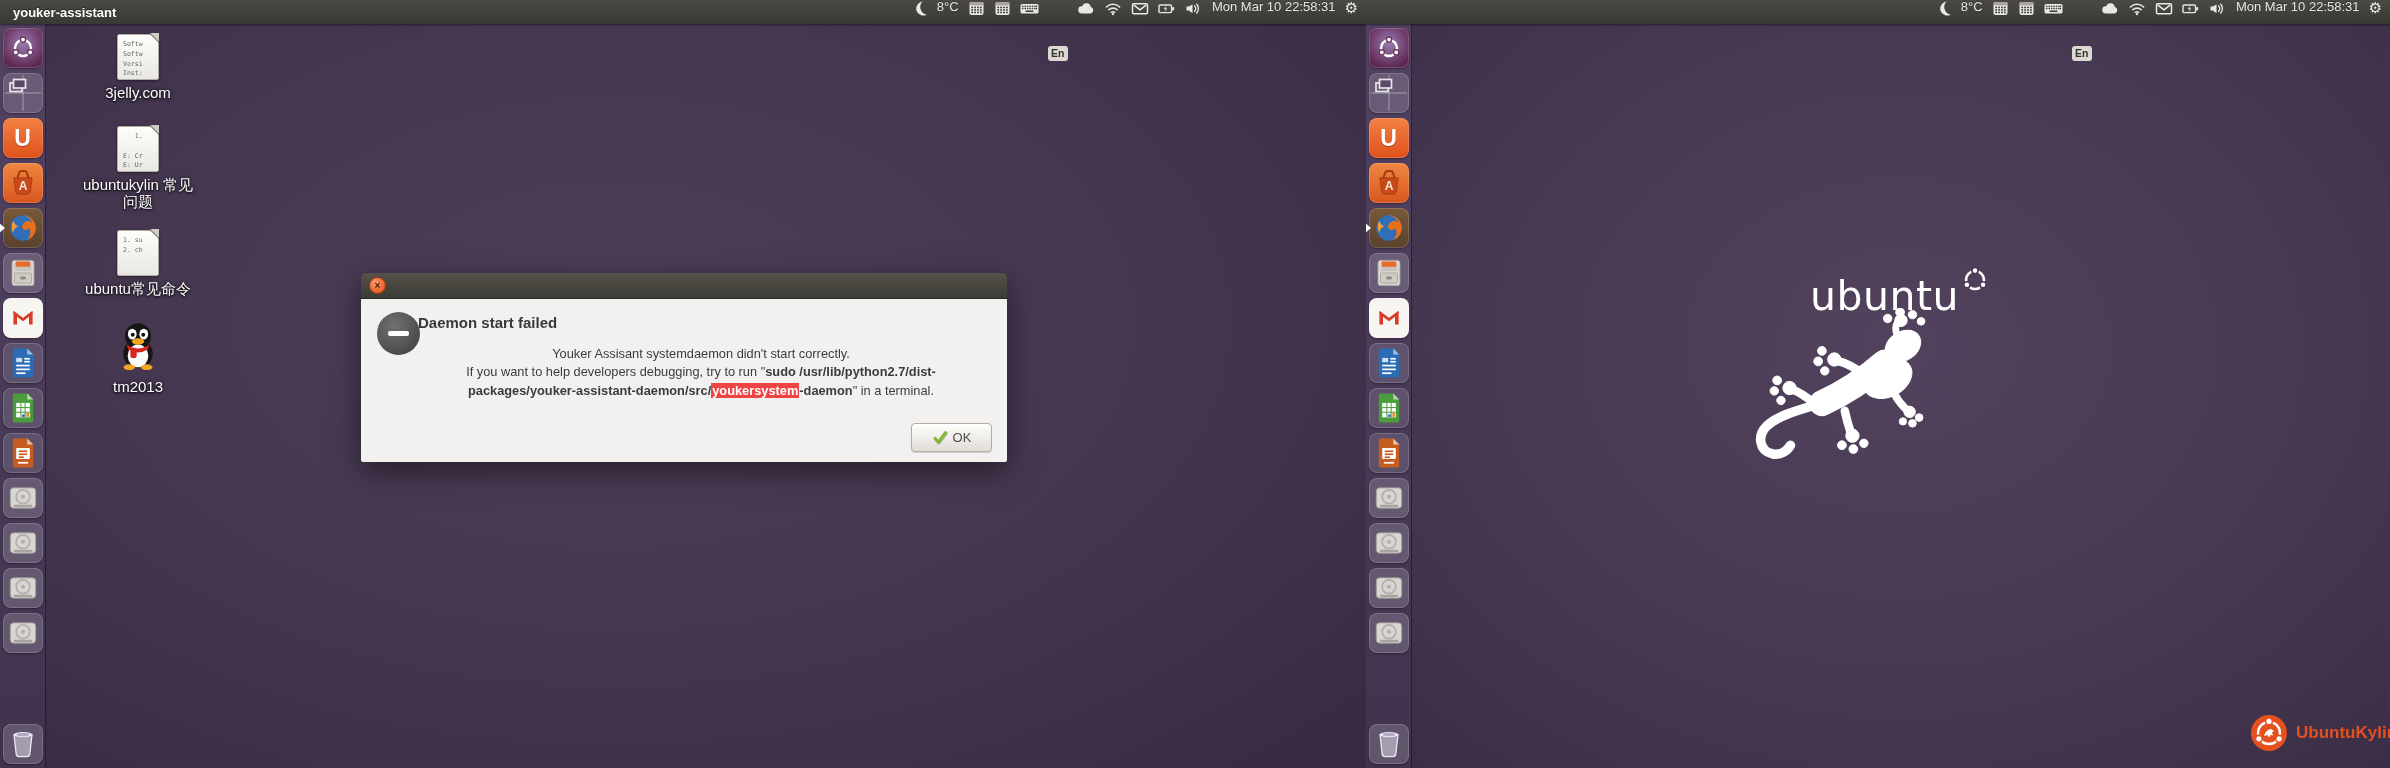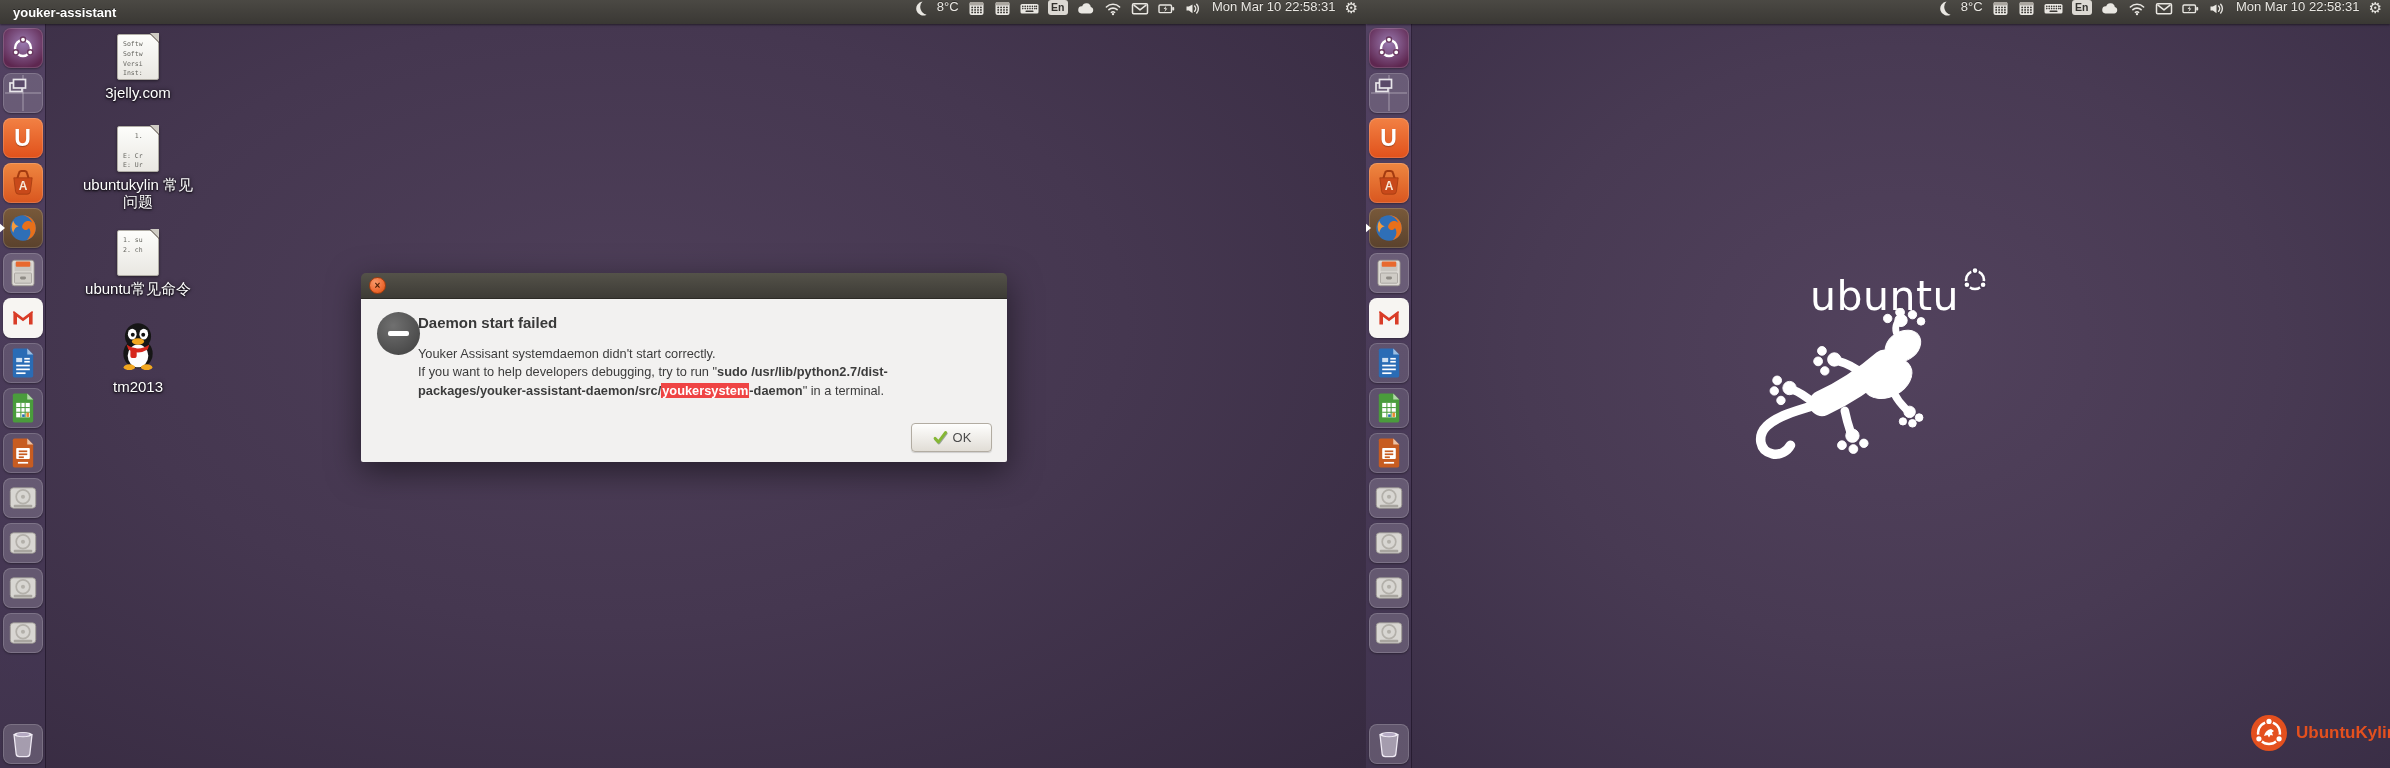--- a/index.html
+++ b/index.html
@@ -17,21 +17,21 @@
   
   .panel { position:absolute; top:0; left:0; right:0; height:24px; z-index:30;
     background:linear-gradient(#4b4944,#3a3834); box-shadow:0 1px 2px rgba(0,0,0,.5);
     display:flex; align-items:center; }
   .panel-title { font-weight:bold; color:#ffffff; font-size:13px; padding-left:13px;
     text-shadow:0 -1px 0 rgba(0,0,0,.5); }
   .tray { margin-left:auto; display:flex; align-items:flex-start; gap:9px; padding-right:8px; height:100%; }
   .tray-item { display:flex; align-items:center; line-height:1; }
   .tray-text { color:#e9e7e2; font-size:13px; text-shadow:0 -1px 0 rgba(0,0,0,.4); }
   .en-badge { background:#dcd9d3; color:#33322e; font-weight:bold; font-size:10.5px;
-    padding:2px 3.5px; border-radius:3px; }
+    padding:2px 3.5px; border-radius:3px;margin-top:46px; }
   .gear-glyph { color:#e9e7e2; font-size:15px; }
 
   
   .launcher { position:absolute; left:0; top:24px; bottom:0; width:46px; z-index:20;
     background:linear-gradient(rgba(84,67,100,.92), rgba(64,51,78,.92));
     border-right:1px solid rgba(18,10,26,.55);
     display:flex; flex-direction:column; align-items:center; padding-top:4px; gap:5px; }
   .tile { width:40px; height:40px; border-radius:8px; flex:0 0 auto; position:relative;
     display:flex; align-items:center; justify-content:center;
     box-shadow:inset 0 0 0 1px rgba(255,255,255,.16), 0 1px 2px rgba(0,0,0,.35); }
@@ -73,21 +73,21 @@
     background:radial-gradient(circle at 35% 30%, #f89a6b, #ef6d36 55%, #d8500f);
     color:#4d1f06; font-size:10px; font-weight:bold; line-height:1;
     display:flex; align-items:center; justify-content:center; cursor:default; }
   .dlg-body { background:#f2f1f0; height:163px; position:relative; border-radius:0 0 2px 2px; }
   .dlg-icon { position:absolute; left:16px; top:13px; width:43px; height:43px; border-radius:50%;
     background:radial-gradient(circle at 38% 32%, #707070, #4a4a4a 75%);
     display:flex; align-items:center; justify-content:center; }
   .dlg-icon .bar { width:21px; height:5.5px; background:#ffffff; border-radius:2px; }
   .dlg-heading { position:absolute; left:57px; top:15px; font-size:15px; font-weight:bold; color:#393939; }
   .dlg-message { position:absolute; left:57px; top:46px; width:566px; font-size:12.8px;
-    color:#3c3c3c; line-height:1.44; overflow-wrap:anywhere; }
+    color:#3c3c3c; line-height:1.44; overflow-wrap:anywhere;text-align:center; }
   .seg-bold { font-weight:bold; }
   .seg-highlight { font-weight:bold; color:#ffffff; background:#ef4444; padding:0 1px; }
   .ok-btn { position:absolute; right:15px; bottom:10px; height:29px; min-width:81px;
     display:flex; align-items:center; justify-content:center; gap:5px;
     background:linear-gradient(#fefefd,#e1ddd6); border:1px solid #b2aca2; border-radius:4px;
     font-family:"Liberation Sans", sans-serif; font-size:13px; color:#4c4c4c;
     box-shadow:0 1px 1px rgba(0,0,0,.15); }
 
   
   .brand { position:absolute; left:444px; top:272px; color:#fff; z-index:5; }

